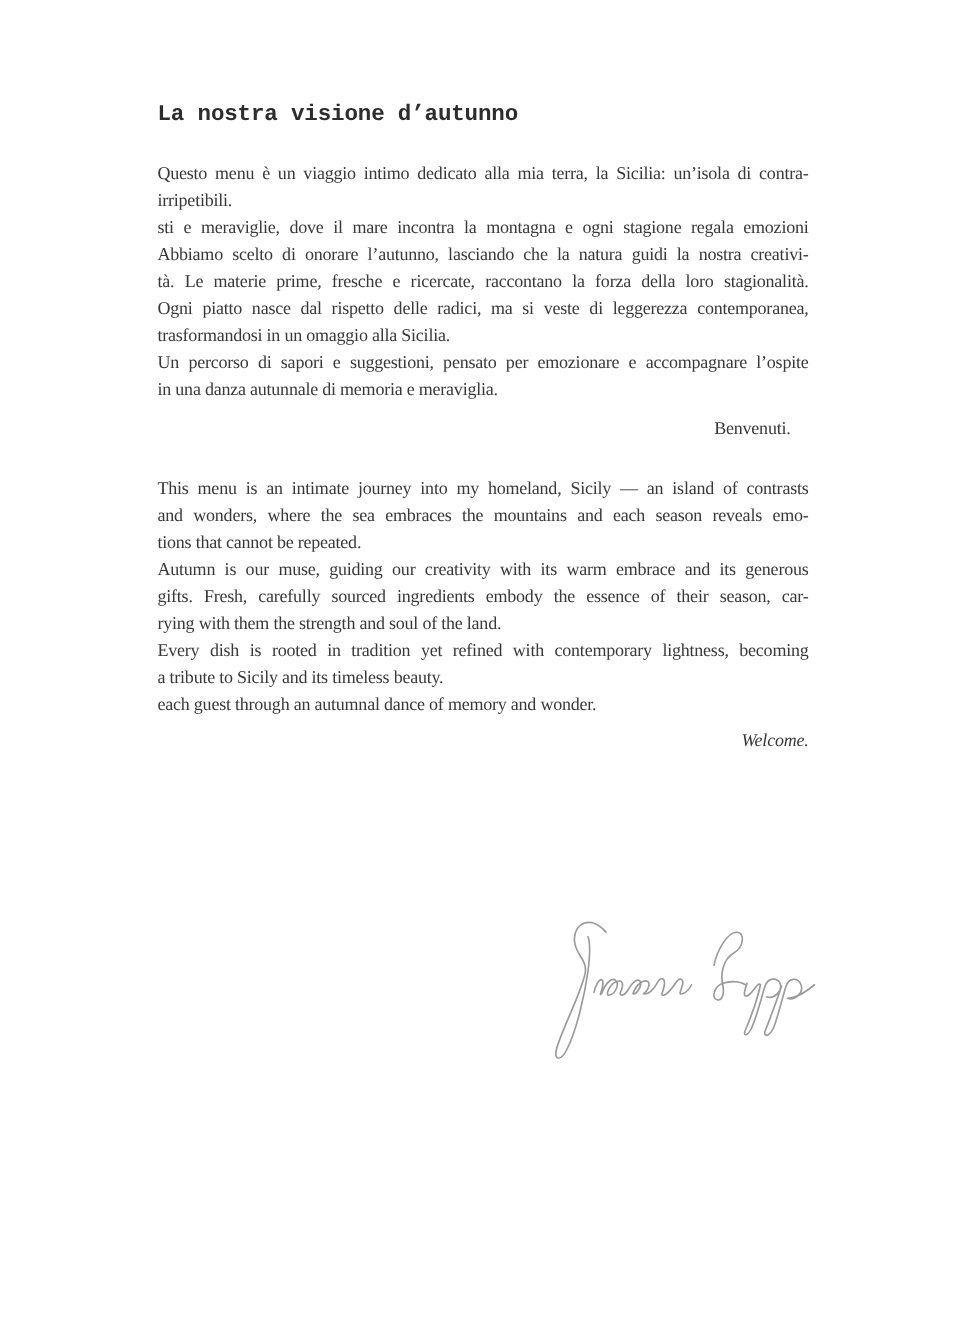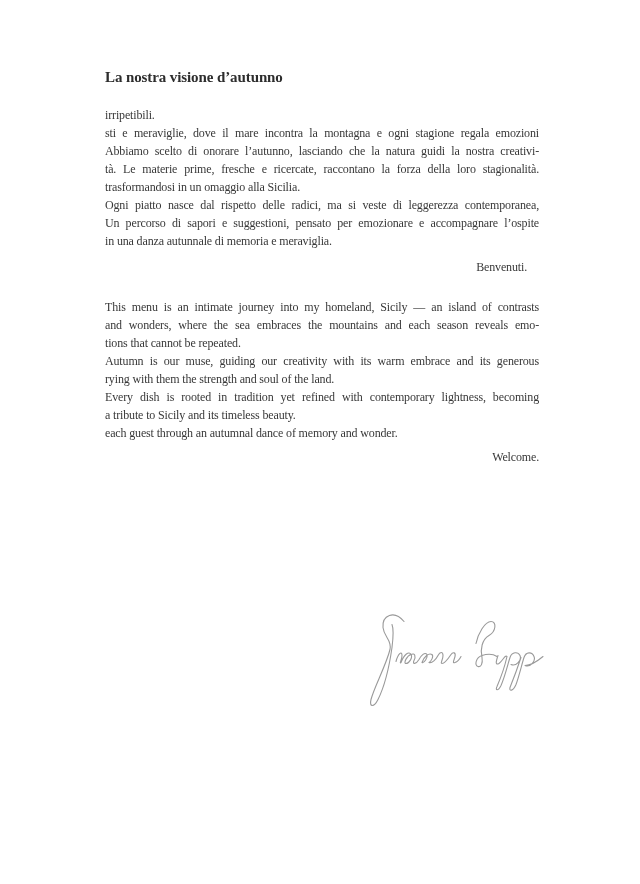--- a/index.html
+++ b/index.html
@@ -25,67 +25,70 @@
     font-size: 12px;
     line-height: 18px;
     letter-spacing: -0.15px;
   }
   .heading {
     font-size: 15px;
     font-weight: bold;
     color: #2d2d2d;
     margin: 0 0 20px 0;
     letter-spacing: -0.1px;
+    font-family: Liberation Mono, monospace;
   }
   .para { margin: 0; }
   .line { text-align: left; }
   .line.just {
     text-align: justify;
     text-align-last: justify;
   }
   .closing {
     text-align: right;
   }
   .closing.benvenuti { margin: 8px 12px 22px 0; }
-  .closing.welcome   { margin: 6px 0 0 0; }
+  .closing.welcome   { margin: 6px 0 0 0; font-style: italic; }
   .signature {
     position: absolute;
     left: 358px;
     top: 598px;
     width: 195px;
     height: 128px;
   }
   .signature svg { width: 100%; height: 100%; display: block; }
 </style>
 </head>
 <body>
 
 <div class="page">
   <div class="content">
 
     <h1 class="heading">La nostra visione d’autunno</h1>
 
     <div class="para">
+        <div class="line just">Questo menu è un viaggio intimo dedicato alla mia terra, la Sicilia: un’isola di contra-</div>
         <div class="line">irripetibili.</div>
         <div class="line just">sti e meraviglie, dove il mare incontra la montagna e ogni stagione regala emozioni</div>
         <div class="line just">Abbiamo scelto di onorare l’autunno, lasciando che la natura guidi la nostra creativi-</div>
         <div class="line just">tà. Le materie prime, fresche e ricercate, raccontano la forza della loro stagionalità.</div>
+        <div class="line just">Ogni piatto nasce dal rispetto delle radici, ma si veste di leggerezza contemporanea,</div>
         <div class="line">trasformandosi in un omaggio alla Sicilia.</div>
-        <div class="line just">Ogni piatto nasce dal rispetto delle radici, ma si veste di leggerezza contemporanea,</div>
         <div class="line just">Un percorso di sapori e suggestioni, pensato per emozionare e accompagnare l’ospite</div>
         <div class="line">in una danza autunnale di memoria e meraviglia.</div>
       </div>
 
     <div class="closing benvenuti">Benvenuti.</div>
 
     <div class="para">
         <div class="line just">This menu is an intimate journey into my homeland, Sicily — an island of contrasts</div>
         <div class="line just">and wonders, where the sea embraces the mountains and each season reveals emo-</div>
         <div class="line">tions that cannot be repeated.</div>
         <div class="line just">Autumn is our muse, guiding our creativity with its warm embrace and its generous</div>
+        <div class="line just">gifts. Fresh, carefully sourced ingredients embody the essence of their season, car-</div>
         <div class="line">rying with them the strength and soul of the land.</div>
         <div class="line just">Every dish is rooted in tradition yet refined with contemporary lightness, becoming</div>
         <div class="line">a tribute to Sicily and its timeless beauty.</div>
         <div class="line">each guest through an autumnal dance of memory and wonder.</div>
       </div>
 
     <div class="closing welcome">Welcome.</div>
 
   </div>
 

